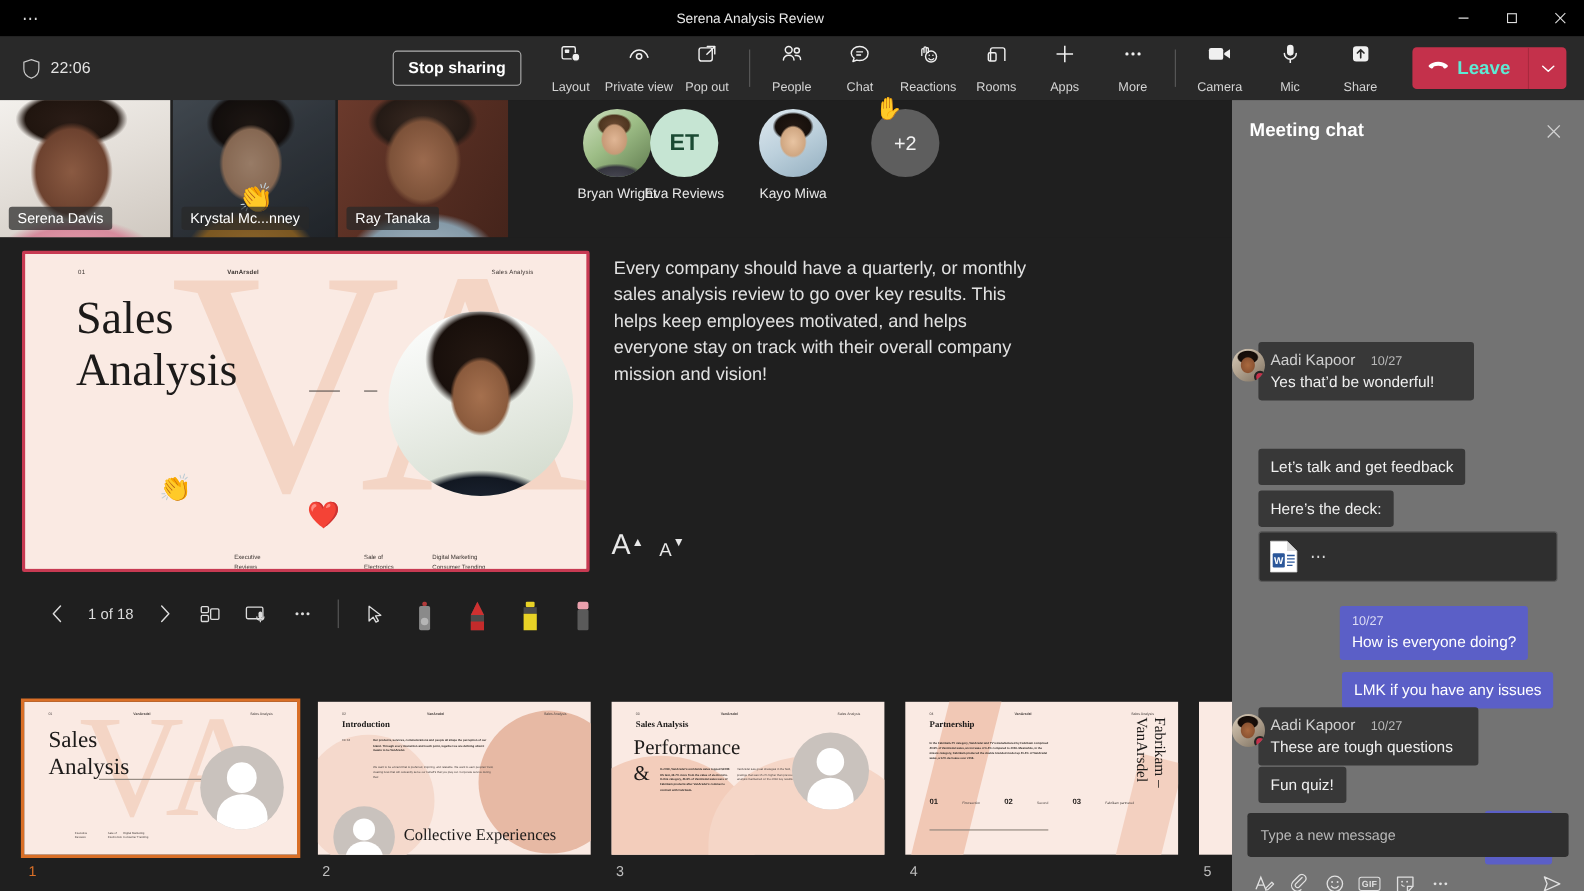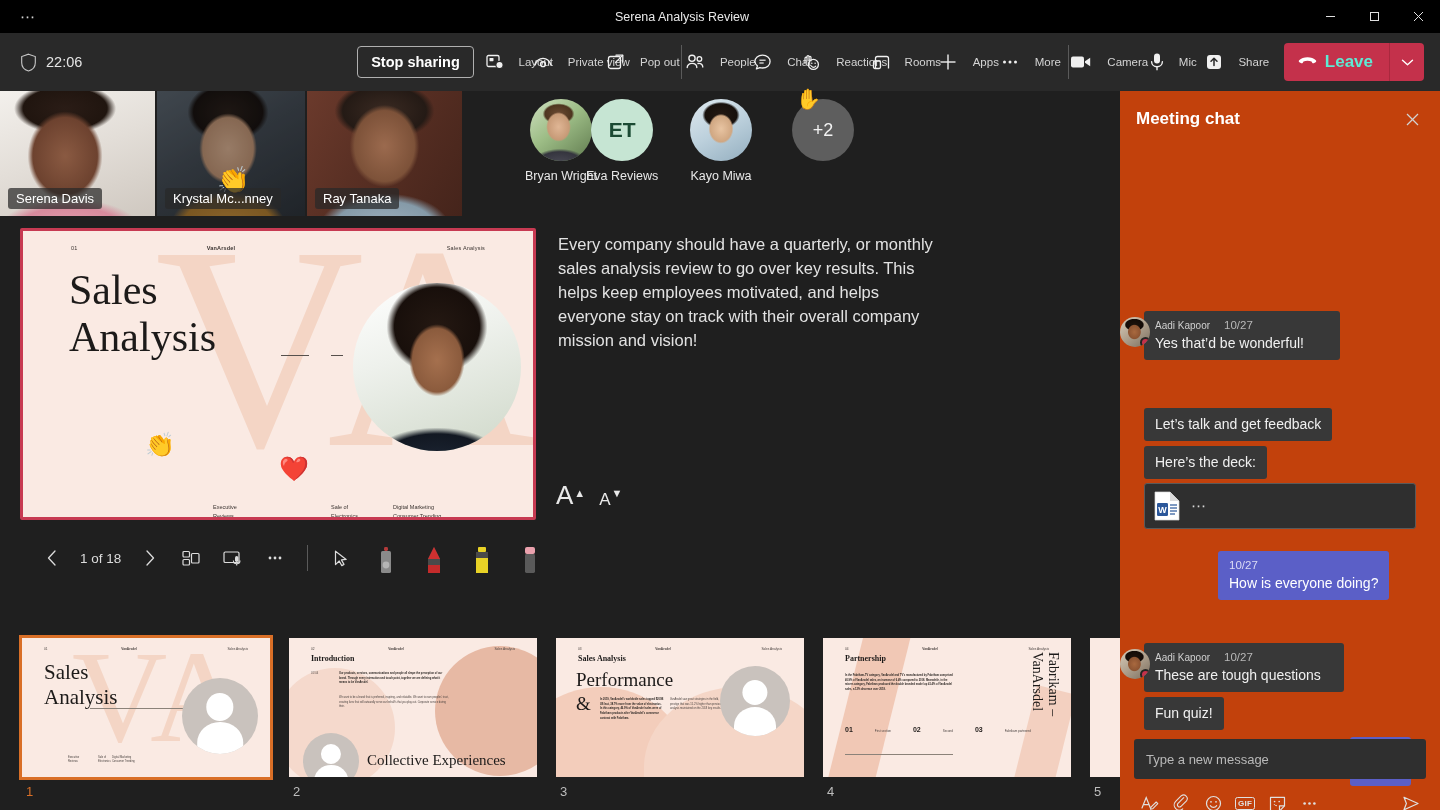--- a/index.html
+++ b/index.html
@@ -32,21 +32,21 @@
   .tl-left { display: flex; align-items: center; gap: 9px; padding-left: 20px; width: 420px; }
   .tl-shield { color: #c8c8c8; display: flex; align-items: center; }
   .tl-timer { color: #e4e4e4; font-size: 14.5px; }
   .tl-center { flex: 1; display: flex; align-items: center; justify-content: center; gap: 0px; }
   .stopshare {
     border: 1px solid #b0b0b0; border-radius: 4px; color: #ffffff;
     font-size: 14.5px; font-weight: bold; padding: 7px 13px; background: transparent;
     cursor: pointer; margin-right: 14px; white-space: nowrap;
   }
   .tlitem {
-    width: 62px; height: 52px; display: flex; flex-direction: row;
+    width: 62px; height: 52px; display: flex; flex-direction: column;
     align-items: center; justify-content: center; gap: 14px; cursor: pointer; border-radius: 4px;
   }
   .tlitem .ic { height: 22px; display: flex; align-items: center; justify-content: center; color: #f0f0f0; }
   .tlitem .lb { color: #d4d4d4; font-size: 11.5px; white-space: nowrap; }
   .tl-divider { width: 1px; height: 34px; background: #5a5a5a; margin: 0 7px; }
   .tl-right { display: flex; align-items: center; padding-right: 16px; gap: 2px; }
   .leavebtn {
     display: flex; align-items: center; background: #c4314b; border-radius: 4px;
     margin-left: 14px; height: 38px; overflow: hidden; cursor: pointer;
   }
@@ -172,34 +172,34 @@
   .th-avatar::before { content:""; position: absolute; left: 50%; top: 20%; width: 36%; height: 36%;
                        transform: translateX(-50%); background: #fff; border-radius: 50%; }
   .th-avatar::after { content:""; position: absolute; left: 50%; top: 58%; width: 60%; height: 54%;
                       transform: translateX(-50%); background: #fff; border-radius: 50% 50% 0 0; }
   .th-para { position: absolute; font-size: 2.6px; color: #4a4340; line-height: 1.8; }
   .th-bold { font-weight: bold; color: #2a2522; }
   .th-rule { position: absolute; height: 0.7px; background: #8b8279; }
   .th-blob { position: absolute; border-radius: 50%; }
 
   
-  .chat { position: absolute; left: 1120px; top: 91px; width: 320px; height: 719px; background: #c2410c; }
+  .chat { position: absolute; left: 1120px; top: 91px; width: 320px; height: 719px; background: #737373; }
   .chat-hdr { position: absolute; top: 0; left: 0; width: 320px; height: 56px; display: flex;
               align-items: center; justify-content: space-between; padding: 0 14px 0 16px; }
   .chat-title { color: #ffffff; font-size: 17px; font-weight: bold; }
   .chat-close { width: 28px; height: 28px; display: flex; align-items: center; justify-content: center;
                 color: #d2d2d2; cursor: pointer; border-radius: 4px; }
   .chat-body { position: absolute; top: 56px; left: 0; width: 320px; height: 592px; }
 
   .msg { position: absolute; }
   .bubble { border-radius: 3px; padding: 7px 11px 8px 11px; font-size: 13.5px; line-height: 1.3; }
   .b-them { background: #383838; color: #f0f0f0; }
   .b-me { background: #5b5fc7; color: #ffffff; }
   .mhead { display: flex; gap: 14px; align-items: baseline; margin-bottom: 1px; }
-  .mname { color: #cfcfcf; font-size: 10px; }
+  .mname { color: #cfcfcf; font-size: 14px; }
   .mtime { color: #b8b8b8; font-size: 11.5px; }
   .mtime-me { color: #dcdcf5; font-size: 11.5px; margin-bottom: 1px; }
   .mtext { font-size: 14px; }
   .chatav { position: absolute; left: 0; top: 0; width: 30px; height: 30px; border-radius: 50%; overflow: hidden; }
   .ph-aadi { position: absolute; inset: 0; background:
       radial-gradient(ellipse 8px 9px at 48% 50%, #a9693f 0%, #8d5432 74%, rgba(0,0,0,0) 85%),
       radial-gradient(ellipse 11px 7px at 48% 26%, #1d120c 0%, #130b07 78%, rgba(0,0,0,0) 90%),
       linear-gradient(140deg, #d9cdbb 0%, #b3a491 45%, #7a6e5e 100%); }
   .presence { position: absolute; left: 20px; top: 20px; width: 11px; height: 11px; border-radius: 50%;
               background: #c4314b; border: 2px solid #252423; }
@@ -741,20 +741,23 @@
         </div>
       </div>
 
       <div class="msg" style="left:98px; top:404px;">
         <div class="bubble b-me">
           <div class="mtime-me">10/27</div>
           <div class="mtext">How is everyone doing?</div>
         </div>
       </div>
 
+      <div class="msg" style="left:100px; top:464px;">
+        <div class="bubble b-me mtext">LMK if you have any issues</div>
+      </div>
 
       <div class="msg" style="left:24px; top:496px; width:200px;">
         <div class="chatav" style="left:-24px; top:6px;">
             <div class="ph-aadi"></div>
             <div class="presence"></div>
           </div>
         <div class="bubble b-them">
           <div class="mhead">
             <span class="mname">Aadi Kapoor</span>
             <span class="mtime">10/27</span>

